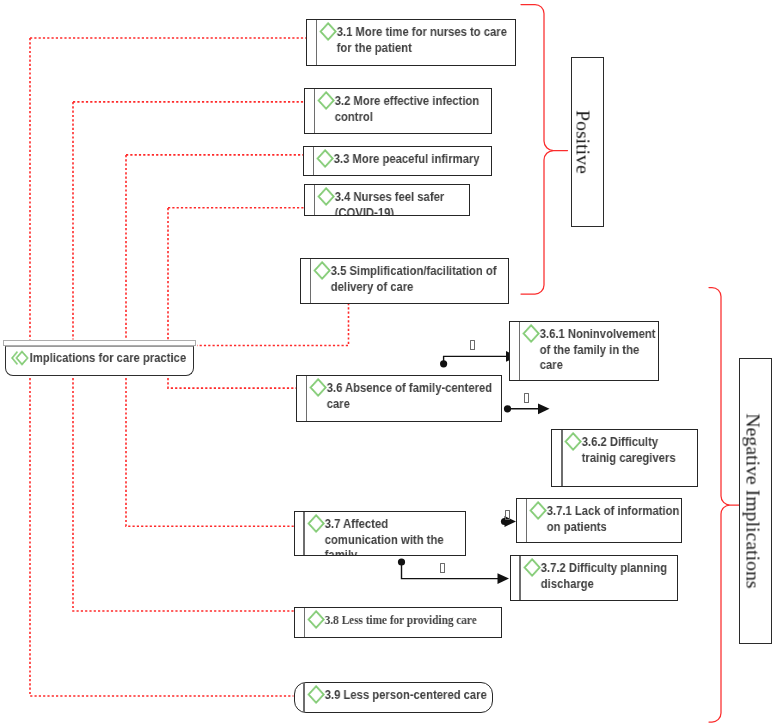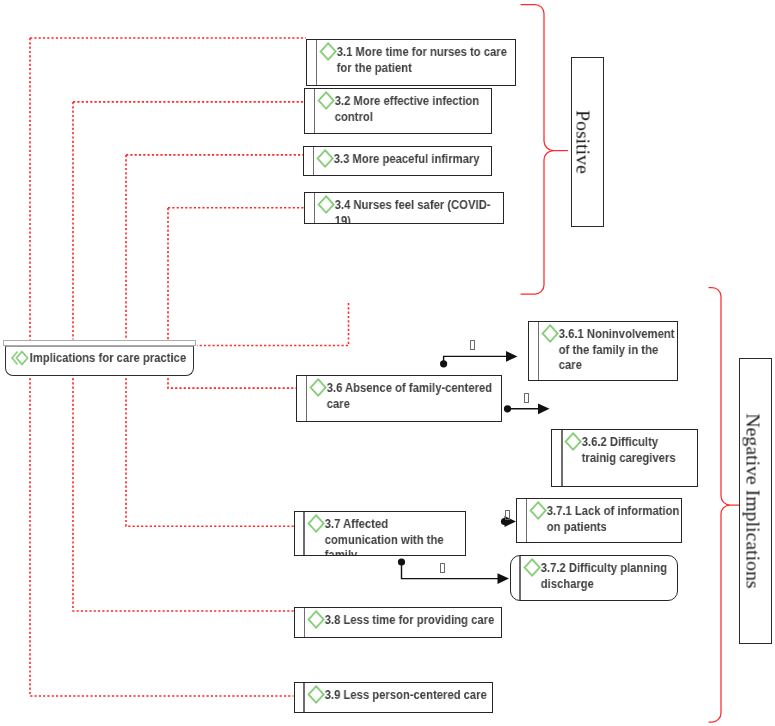--- a/index.html
+++ b/index.html
@@ -87,21 +87,21 @@
         <path d="M516,521.5 L504.5,516.1 L504.5,526.9 Z" stroke="none"></path>
       </g>
       <g>
         <circle cx="401.5" cy="562" r="3.6" stroke="none"></circle>
         <path d="M401.5,562 V578.6 H500" fill="none" stroke-width="1.4"></path>
         <path d="M509,578.6 L497.5,573.2 L497.5,584 Z" stroke="none"></path>
       </g>
     </g>
   </svg>
 
-  <div class="node" style="left:306.0px;top:19.3px;width:210.4px;height:46.3px;margin-top:20px;">
+  <div class="node" style="left:306.0px;top:19.3px;width:210.4px;height:46.3px;">
     <div class="strip"></div>
     <div class="body">
         <div class="inner">
       <span class="dia"><svg width="20" height="19" viewBox="0 0 20 19" aria-hidden="true">
               <path d="M10 1.2 L18.8 9.5 L10 17.8 L1.2 9.5 Z" fill="none" stroke="#82cb74" stroke-width="1.9" stroke-linejoin="miter"></path>
             </svg></span><span class="txt">3.1 More time for nurses to care for the patient</span>
     </div>
       </div>
   </div>
 
@@ -120,44 +120,54 @@
     <div class="strip"></div>
     <div class="body">
         <div class="inner">
       <span class="dia"><svg width="20" height="19" viewBox="0 0 20 19" aria-hidden="true">
               <path d="M10 1.2 L18.8 9.5 L10 17.8 L1.2 9.5 Z" fill="none" stroke="#82cb74" stroke-width="1.9" stroke-linejoin="miter"></path>
             </svg></span><span class="txt">3.3 More peaceful infirmary</span>
     </div>
       </div>
   </div>
 
-  <div class="node" style="left:304.0px;top:192px;width:200px;height:32.0px;">
+  <div class="node" style="left:304.0px;top:184px;width:166px;height:32.0px;">
     <div class="strip"></div>
     <div class="body">
         <div class="inner">
       <span class="dia"><svg width="20" height="19" viewBox="0 0 20 19" aria-hidden="true">
               <path d="M10 1.2 L18.8 9.5 L10 17.8 L1.2 9.5 Z" fill="none" stroke="#82cb74" stroke-width="1.9" stroke-linejoin="miter"></path>
             </svg></span><span class="txt">3.4 Nurses feel safer (COVID-19)</span>
     </div>
       </div>
   </div>
 
+  <div class="node" style="left:300.0px;top:257.9px;width:208.5px;height:46.3px;">
+    <div class="strip"></div>
+    <div class="body">
+        <div class="inner">
+      <span class="dia"><svg width="20" height="19" viewBox="0 0 20 19" aria-hidden="true">
+              <path d="M10 1.2 L18.8 9.5 L10 17.8 L1.2 9.5 Z" fill="none" stroke="#82cb74" stroke-width="1.9" stroke-linejoin="miter"></path>
+            </svg></span><span class="txt">3.5 Simplification/facilitation of delivery of care</span>
+    </div>
+      </div>
+  </div>
 
   <div class="node" style="left:296.0px;top:369.0px;width:206.0px;height:46.5px;margin-top:6px;">
     <div class="strip"></div>
     <div class="body">
         <div class="inner">
       <span class="dia"><svg width="20" height="19" viewBox="0 0 20 19" aria-hidden="true">
               <path d="M10 1.2 L18.8 9.5 L10 17.8 L1.2 9.5 Z" fill="none" stroke="#82cb74" stroke-width="1.9" stroke-linejoin="miter"></path>
             </svg></span><span class="txt">3.6 Absence of family-centered care</span>
     </div>
       </div>
   </div>
 
-  <div class="node" style="left:528px;top:321.0px;width:149.7px;height:59.5px;">
+  <div class="node" style="left:509px;top:321.0px;width:149.7px;height:59.5px;">
     <div class="strip"></div>
     <div class="body">
         <div class="inner">
       <span class="dia"><svg width="20" height="19" viewBox="0 0 20 19" aria-hidden="true">
               <path d="M10 1.2 L18.8 9.5 L10 17.8 L1.2 9.5 Z" fill="none" stroke="#82cb74" stroke-width="1.9" stroke-linejoin="miter"></path>
             </svg></span><span class="txt">3.6.1 Noninvolvement of the family in the care</span>
     </div>
       </div>
   </div>
 
@@ -187,43 +197,43 @@
     <div class="strip"></div>
     <div class="body">
         <div class="inner">
       <span class="dia"><svg width="20" height="19" viewBox="0 0 20 19" aria-hidden="true">
               <path d="M10 1.2 L18.8 9.5 L10 17.8 L1.2 9.5 Z" fill="none" stroke="#82cb74" stroke-width="1.9" stroke-linejoin="miter"></path>
             </svg></span><span class="txt">3.7.1 Lack of information on patients</span>
     </div>
       </div>
   </div>
 
-  <div class="node" style="left:509.9px;top:555.2px;width:167.8px;height:45.7px;border-radius:10px;">
+  <div class="node" style="left:509.9px;top:555.2px;width:167.8px;height:45.7px;">
     <div class="strip"></div>
     <div class="body">
         <div class="inner">
       <span class="dia"><svg width="20" height="19" viewBox="0 0 20 19" aria-hidden="true">
               <path d="M10 1.2 L18.8 9.5 L10 17.8 L1.2 9.5 Z" fill="none" stroke="#82cb74" stroke-width="1.9" stroke-linejoin="miter"></path>
             </svg></span><span class="txt">3.7.2 Difficulty planning discharge</span>
     </div>
       </div>
   </div>
 
-  <div class="node" style="left:294.0px;top:606.5px;width:208.0px;height:31.7px;">
+  <div class="node" style="left:294.0px;top:606.5px;width:208.0px;height:31.7px;font-family:Liberation Serif, serif;">
     <div class="strip"></div>
     <div class="body">
         <div class="inner">
       <span class="dia"><svg width="20" height="19" viewBox="0 0 20 19" aria-hidden="true">
               <path d="M10 1.2 L18.8 9.5 L10 17.8 L1.2 9.5 Z" fill="none" stroke="#82cb74" stroke-width="1.9" stroke-linejoin="miter"></path>
             </svg></span><span class="txt">3.8 Less time for providing care</span>
     </div>
       </div>
   </div>
 
-  <div class="node" style="left:293.5px;top:682.0px;width:199.5px;height:31.4px;">
+  <div class="node" style="left:293.5px;top:682.0px;width:199.5px;height:31.4px;border-radius:12px;">
     <div class="strip"></div>
     <div class="body">
         <div class="inner">
       <span class="dia"><svg width="20" height="19" viewBox="0 0 20 19" aria-hidden="true">
               <path d="M10 1.2 L18.8 9.5 L10 17.8 L1.2 9.5 Z" fill="none" stroke="#82cb74" stroke-width="1.9" stroke-linejoin="miter"></path>
             </svg></span><span class="txt">3.9 Less person-centered care</span>
     </div>
       </div>
   </div>
 

